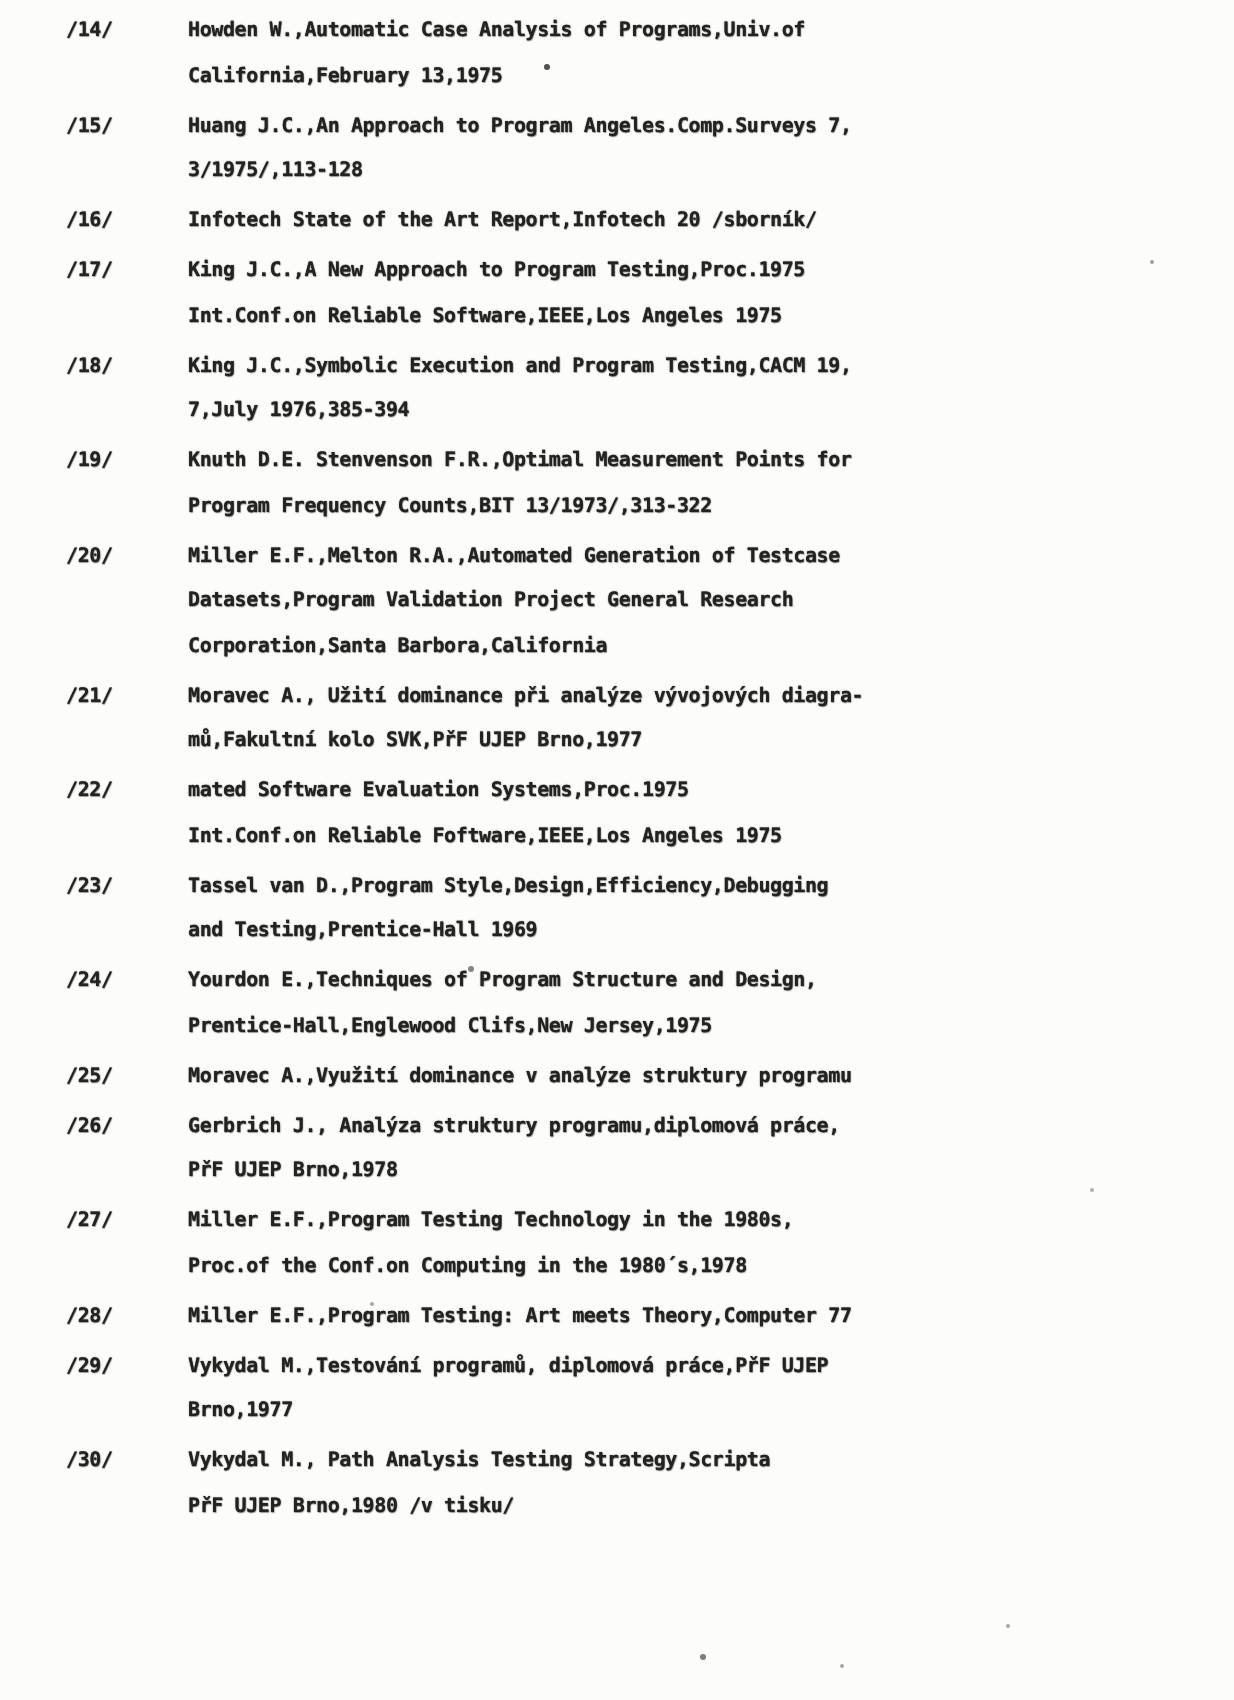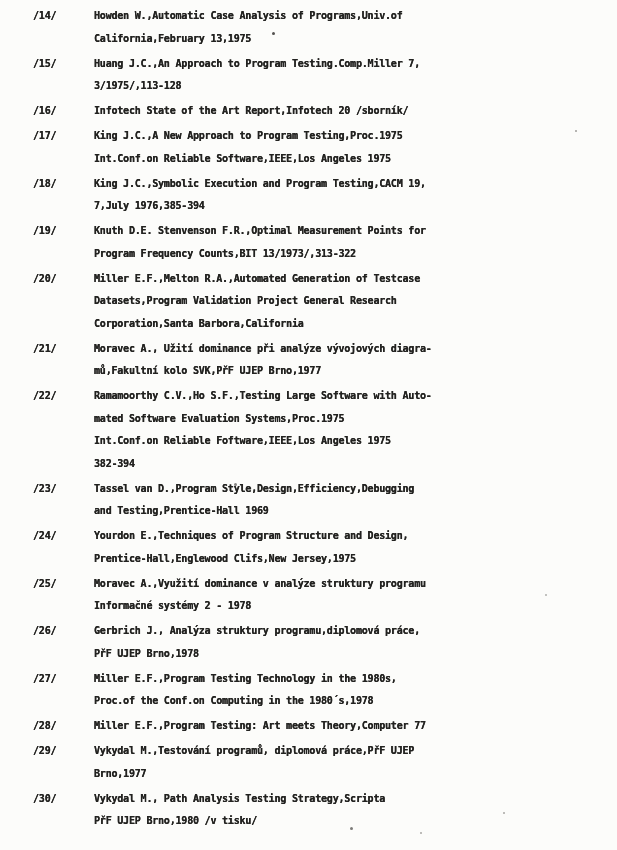--- a/index.html
+++ b/index.html
@@ -68,21 +68,21 @@
     <span class="num">/14/</span>
     <span class="lines">
           <div class="line">Howden W.,Automatic Case Analysis of Programs,Univ.of</div>
           <div class="line">California,February 13,1975</div>
         </span>
   </div>
 
   <div class="entry">
     <span class="num">/15/</span>
     <span class="lines">
-          <div class="line">Huang J.C.,An Approach to Program Testing.Comp.Miller 7,</div>
+          <div class="line">Huang J.C.,An Approach to Program Angeles.Comp.Surveys 7,</div>
           <div class="line">3/1975/,113-128</div>
         </span>
   </div>
 
   <div class="entry">
     <span class="num">/16/</span>
     <span class="lines">
           <div class="line">Infotech State of the Art Report,Infotech 20 /sborník/</div>
         </span>
   </div>
@@ -124,24 +124,22 @@
     <span class="num">/21/</span>
     <span class="lines">
           <div class="line">Moravec A., Užití dominance při analýze vývojových diagra-</div>
           <div class="line">mů,Fakultní kolo SVK,PřF UJEP Brno,1977</div>
         </span>
   </div>
 
   <div class="entry">
     <span class="num">/22/</span>
     <span class="lines">
-          <div class="line">Ramamoorthy C.V.,Ho S.F.,Testing Large Software with Auto-</div>
           <div class="line">mated Software Evaluation Systems,Proc.1975</div>
           <div class="line">Int.Conf.on Reliable Foftware,IEEE,Los Angeles 1975</div>
-          <div class="line">382-394</div>
         </span>
   </div>
 
   <div class="entry">
     <span class="num">/23/</span>
     <span class="lines">
           <div class="line">Tassel van D.,Program Style,Design,Efficiency,Debugging</div>
           <div class="line">and Testing,Prentice-Hall 1969</div>
         </span>
   </div>
@@ -151,21 +149,20 @@
     <span class="lines">
           <div class="line">Yourdon E.,Techniques of Program Structure and Design,</div>
           <div class="line">Prentice-Hall,Englewood Clifs,New Jersey,1975</div>
         </span>
   </div>
 
   <div class="entry">
     <span class="num">/25/</span>
     <span class="lines">
           <div class="line">Moravec A.,Využití dominance v analýze struktury programu</div>
-          <div class="line">Informačné systémy 2 - 1978</div>
         </span>
   </div>
 
   <div class="entry">
     <span class="num">/26/</span>
     <span class="lines">
           <div class="line">Gerbrich J., Analýza struktury programu,diplomová práce,</div>
           <div class="line">PřF UJEP Brno,1978</div>
         </span>
   </div>

